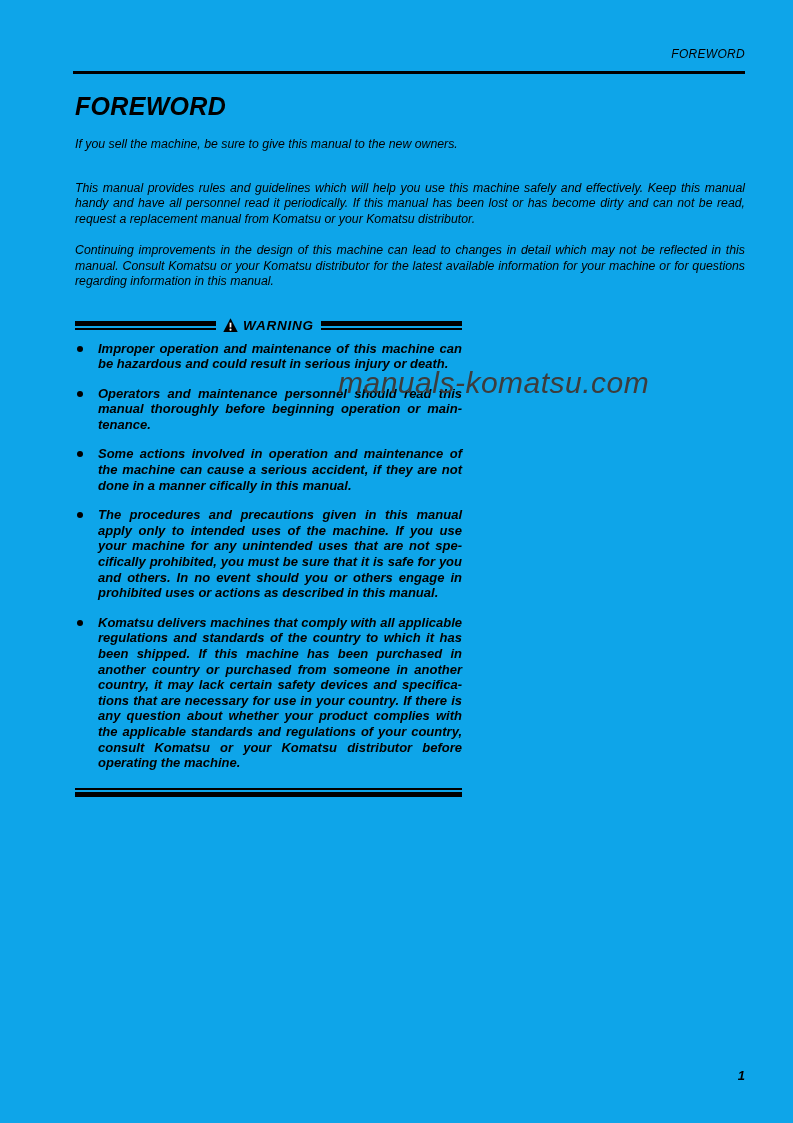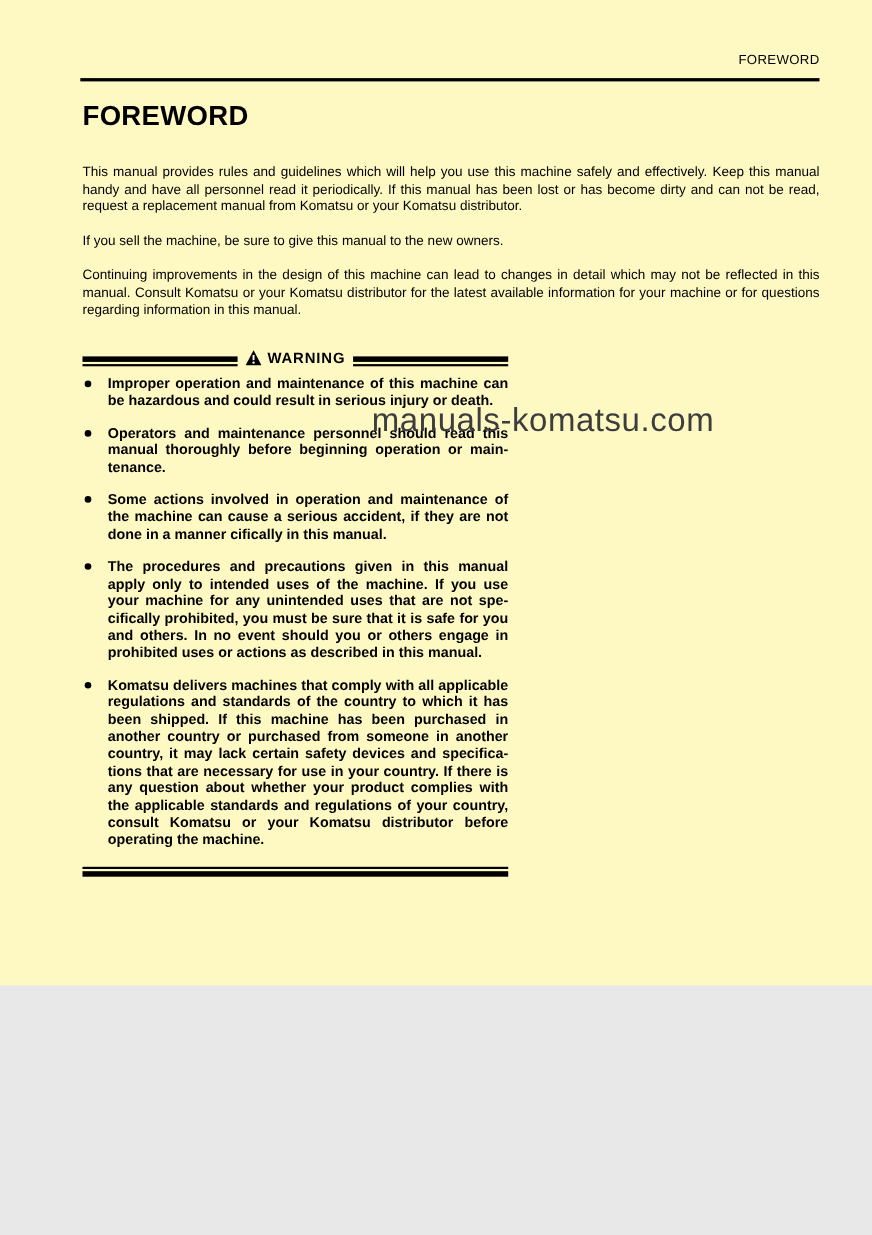--- a/index.html
+++ b/index.html
@@ -1,24 +1,25 @@
 <!DOCTYPE html>
 <html><head>
 <meta charset="utf-8">
 <style>
   html,body { margin:0; padding:0; background:#e8e8e8; }
   .page {
     position: relative;
     width: 793px;
-    height: 896px;
+    height: 1123px;
     margin: 0 auto;
-    background: #fef9c3;
+    background: #0ea5e9;
     font-family: "Liberation Sans", sans-serif;
     color: #000;
     overflow: hidden;
+    font-style: italic;
   }
   .running-header {
     position: absolute;
     top: 47px;
     right: 48px;
     font-size: 12px;
     letter-spacing: 0.3px;
   }
   .header-rule {
     position: absolute;
@@ -47,21 +48,21 @@
     text-align: justify;
   }
   p.body-para.first { margin-top: 28px; }
 
   .warning-section {
     margin-top: 28px;
     width: 387px;
   }
   .warning-header {
     display: flex;
-    align-items: flex-end;
+    align-items: center;
   }
   .rule-seg {
     flex: 1;
     height: 9px;
     box-sizing: border-box;
     border-top: 5px solid #000;
     border-bottom: 2px solid #000;
   }
   .warning-title {
     display: flex;
@@ -130,22 +131,22 @@
   <div class="running-header">
     <span>FOREWORD</span>
   </div>
 
   <div class="header-rule"></div>
 
   <div class="content">
 
     <h1 class="page-title">FOREWORD</h1>
 
+    <p class="body-para">If you sell the machine, be sure to give this manual to the new owners.</p>
     <p class="body-para first">This manual provides rules and guidelines which will help you use this machine safely and effectively. Keep this manual handy and have all personnel read it periodically. If this manual has been lost or has become dirty and can not be read, request a replacement manual from Komatsu or your Komatsu distributor.</p>
-    <p class="body-para">If you sell the machine, be sure to give this manual to the new owners.</p>
     <p class="body-para">Continuing improvements in the design of this machine can lead to changes in detail which may not be reflected in this manual. Consult Komatsu or your Komatsu distributor for the latest available information for your machine or for questions regarding information in this manual.</p>
 
     <div class="warning-section">
       <div class="warning-header">
         <span class="rule-seg"></span>
         <span class="warning-title">
           <span>
             <svg width="15" height="15" viewBox="0 0 24 24" aria-hidden="true">
               <path d="M12 0.5 L23.5 22.5 H0.5 Z" fill="#000"></path>
               <rect x="10.6" y="7.5" width="2.8" height="7.6" fill="#fff"></rect>

